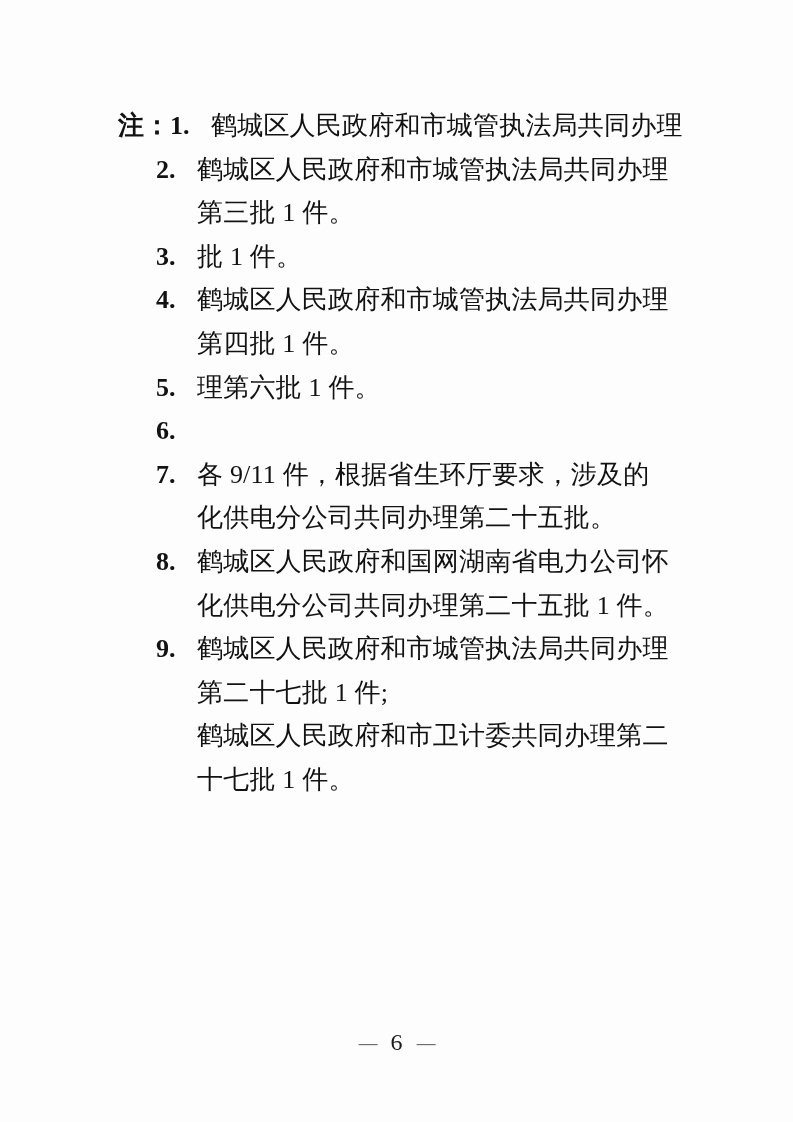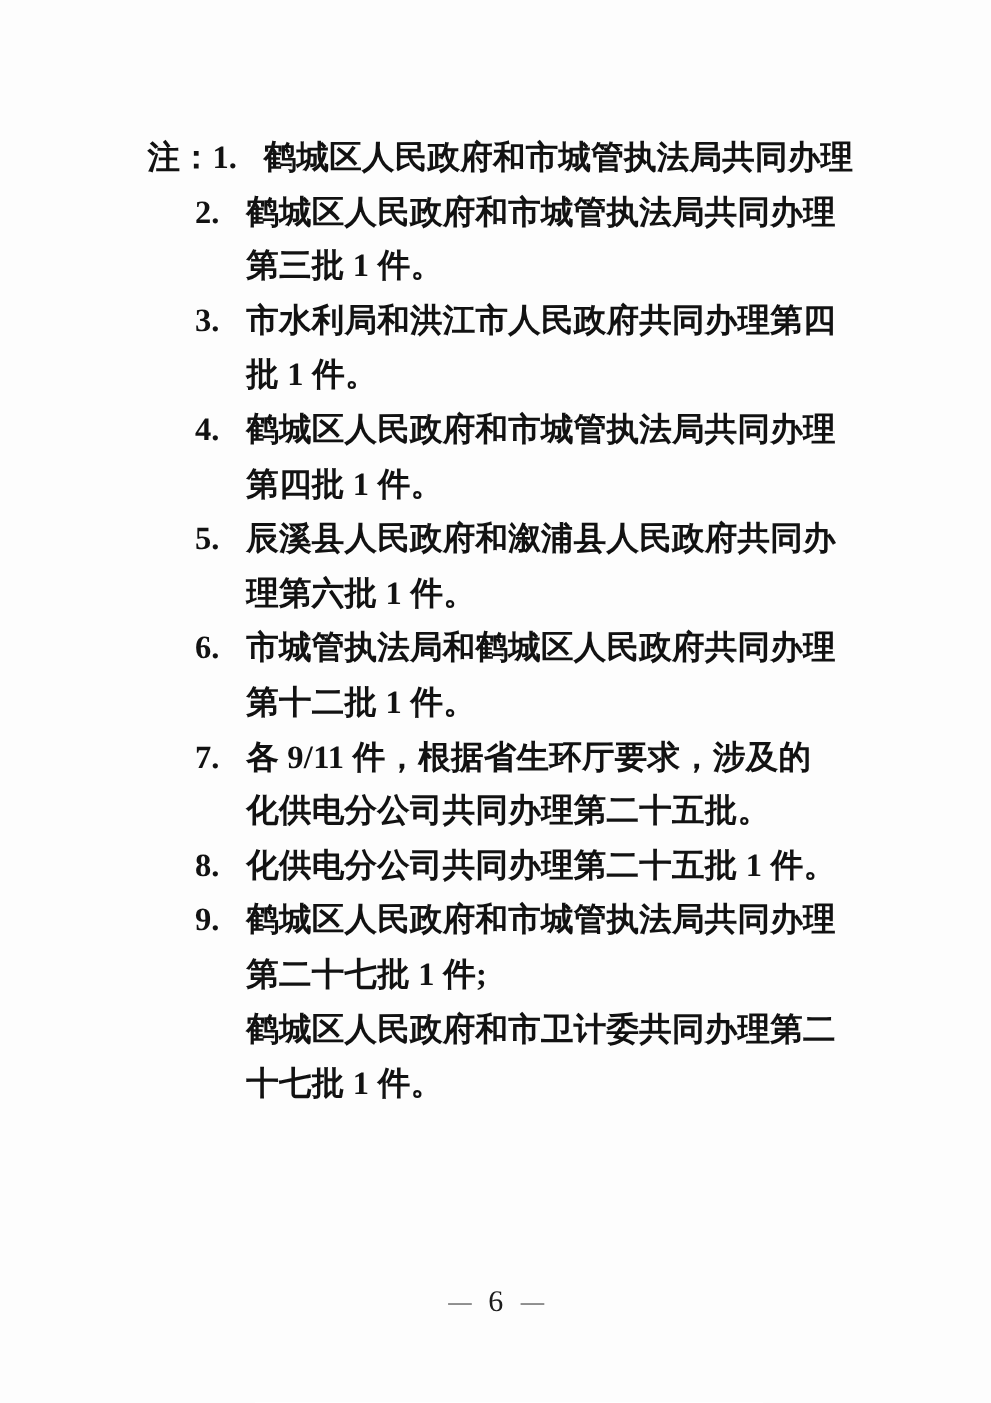--- a/index.html
+++ b/index.html
@@ -43,21 +43,21 @@
     font-weight: 700;
     white-space: nowrap;
   }
   .cell-content {
     flex: 1 1 auto;
   }
   .tline {
     height: 43.6px;
     line-height: 43.6px;
     font-size: 26px;
-    font-weight: 700;
+    font-weight: 400;
     white-space: nowrap;
     letter-spacing: 0.2px;
   }
   .footer {
     position: absolute;
     top: 1026px;
     left: 0;
     right: 0;
     height: 32px;
     display: flex;
@@ -98,65 +98,60 @@
       <div class="cell-content">
         <div class="tline">鹤城区人民政府和市城管执法局共同办理</div>
         <div class="tline">第三批 1 件。</div>
       </div>
     </div>
 
     <div class="note-item">
       <div class="cell-label"></div>
       <div class="cell-num">3.</div>
       <div class="cell-content">
-        <div class="tline">市水利局和洪江市人民政府共同办理第四</div>
         <div class="tline">批 1 件。</div>
       </div>
     </div>
 
     <div class="note-item">
       <div class="cell-label"></div>
       <div class="cell-num">4.</div>
       <div class="cell-content">
         <div class="tline">鹤城区人民政府和市城管执法局共同办理</div>
         <div class="tline">第四批 1 件。</div>
       </div>
     </div>
 
     <div class="note-item">
       <div class="cell-label"></div>
       <div class="cell-num">5.</div>
       <div class="cell-content">
-        <div class="tline">辰溪县人民政府和溆浦县人民政府共同办</div>
         <div class="tline">理第六批 1 件。</div>
       </div>
     </div>
 
     <div class="note-item">
       <div class="cell-label"></div>
       <div class="cell-num">6.</div>
-      <div class="cell-content">
-        <div class="tline">市城管执法局和鹤城区人民政府共同办理</div>
-        <div class="tline">第十二批 1 件。</div>
-      </div>
     </div>
 
     <div class="note-item">
       <div class="cell-label"></div>
       <div class="cell-num">7.</div>
       <div class="cell-content">
         <div class="tline">各 9/11 件，根据省生环厅要求，涉及的</div>
         <div class="tline">化供电分公司共同办理第二十五批。</div>
       </div>
     </div>
 
     <div class="note-item">
       <div class="cell-label"></div>
       <div class="cell-num">8.</div>
       <div class="cell-content">
+        <div class="tline">鹤城区人民政府和国网湖南省电力公司怀</div>
         <div class="tline">化供电分公司共同办理第二十五批 1 件。</div>
       </div>
     </div>
 
     <div class="note-item">
       <div class="cell-label"></div>
       <div class="cell-num">9.</div>
       <div class="cell-content">
         <div class="tline">鹤城区人民政府和市城管执法局共同办理</div>
         <div class="tline">第二十七批 1 件;</div>

